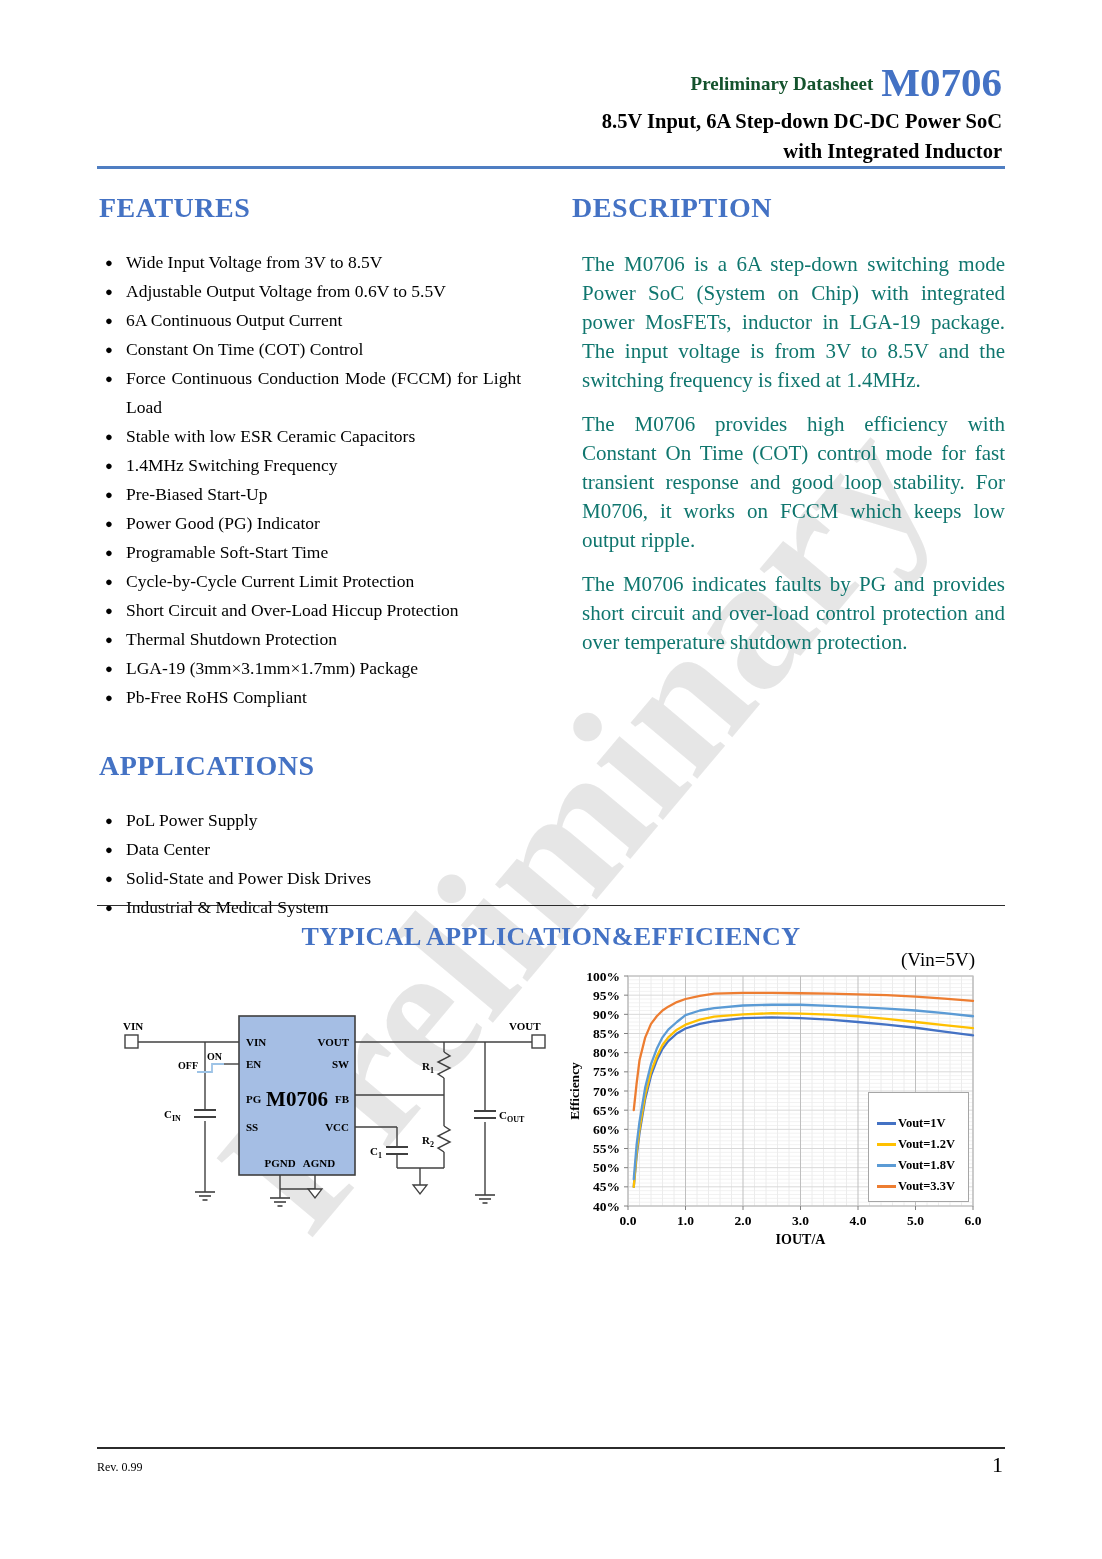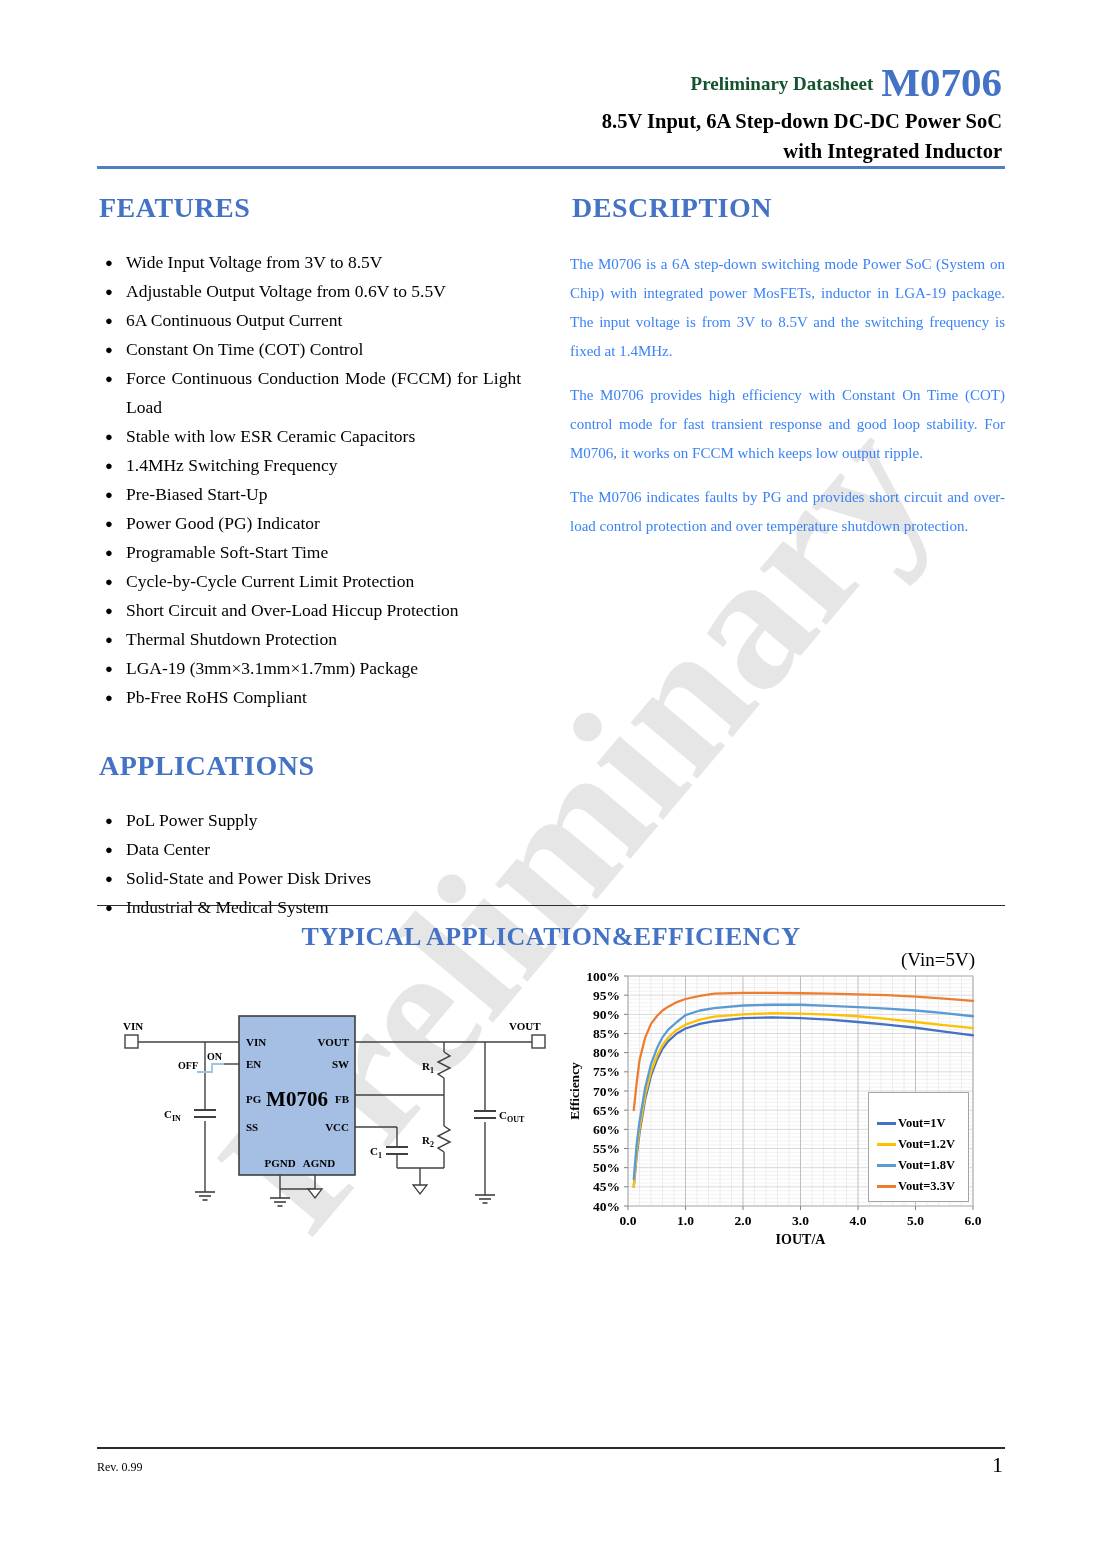--- a/index.html
+++ b/index.html
@@ -23,21 +23,21 @@
   
   .cols{position:absolute;left:97px;top:186px;width:908px;display:flex;}
   .col-left{width:424px;}
   .col-right{width:435px;margin-left:49px;}
   .sec-title{color:#4472c4;font-weight:bold;font-size:28px;letter-spacing:.5px;margin:6px 0 0 2px;}
   .blist{margin-top:24px;}
   .blist .item{display:flex;font-size:17.5px;line-height:29px;color:#000;}
   .blist .bullet{width:29px;flex:0 0 29px;font-size:13px;padding-left:8px;box-sizing:border-box;}
   .blist .itxt{flex:1;text-align:justify;}
   .apps-title{margin-top:38px;}
-  .desc p{font-size:15px;line-height:29px;text-align:justify;margin:0 0 15px 0;color:#3b82f6;}
+  .desc p{font-size:21px;line-height:29px;text-align:justify;margin:0 0 15px 12px;color:#0f766e;}
   .desc{margin-top:26px;}
   
   .divider{position:absolute;left:97px;top:905px;width:908px;height:1px;background:#2b2b2b;}
   .typ-title{position:absolute;left:97px;top:922px;width:908px;text-align:center;
     color:#4472c4;font-weight:bold;font-size:26px;letter-spacing:.5px;}
   
   .circuit{position:absolute;left:112px;top:1006px;width:470px;height:240px;}
   .circuit svg text{font-family:"Liberation Serif", serif;}
   
   .chart{position:absolute;left:563px;top:944px;width:445px;height:310px;}

